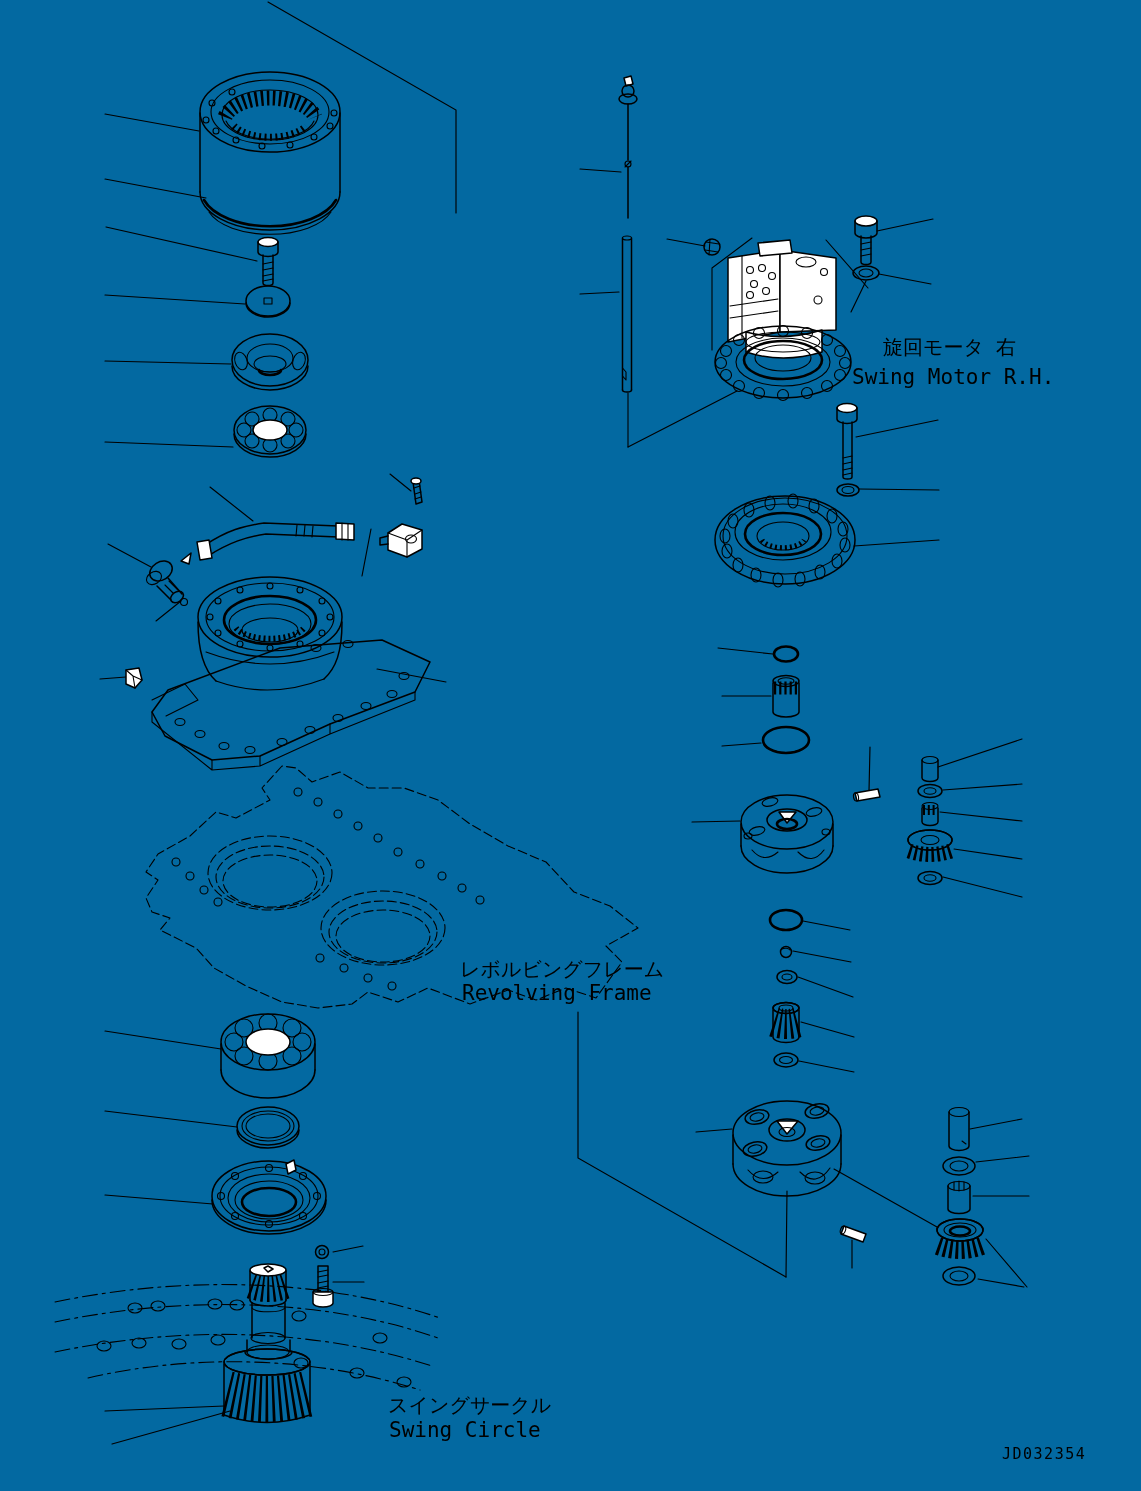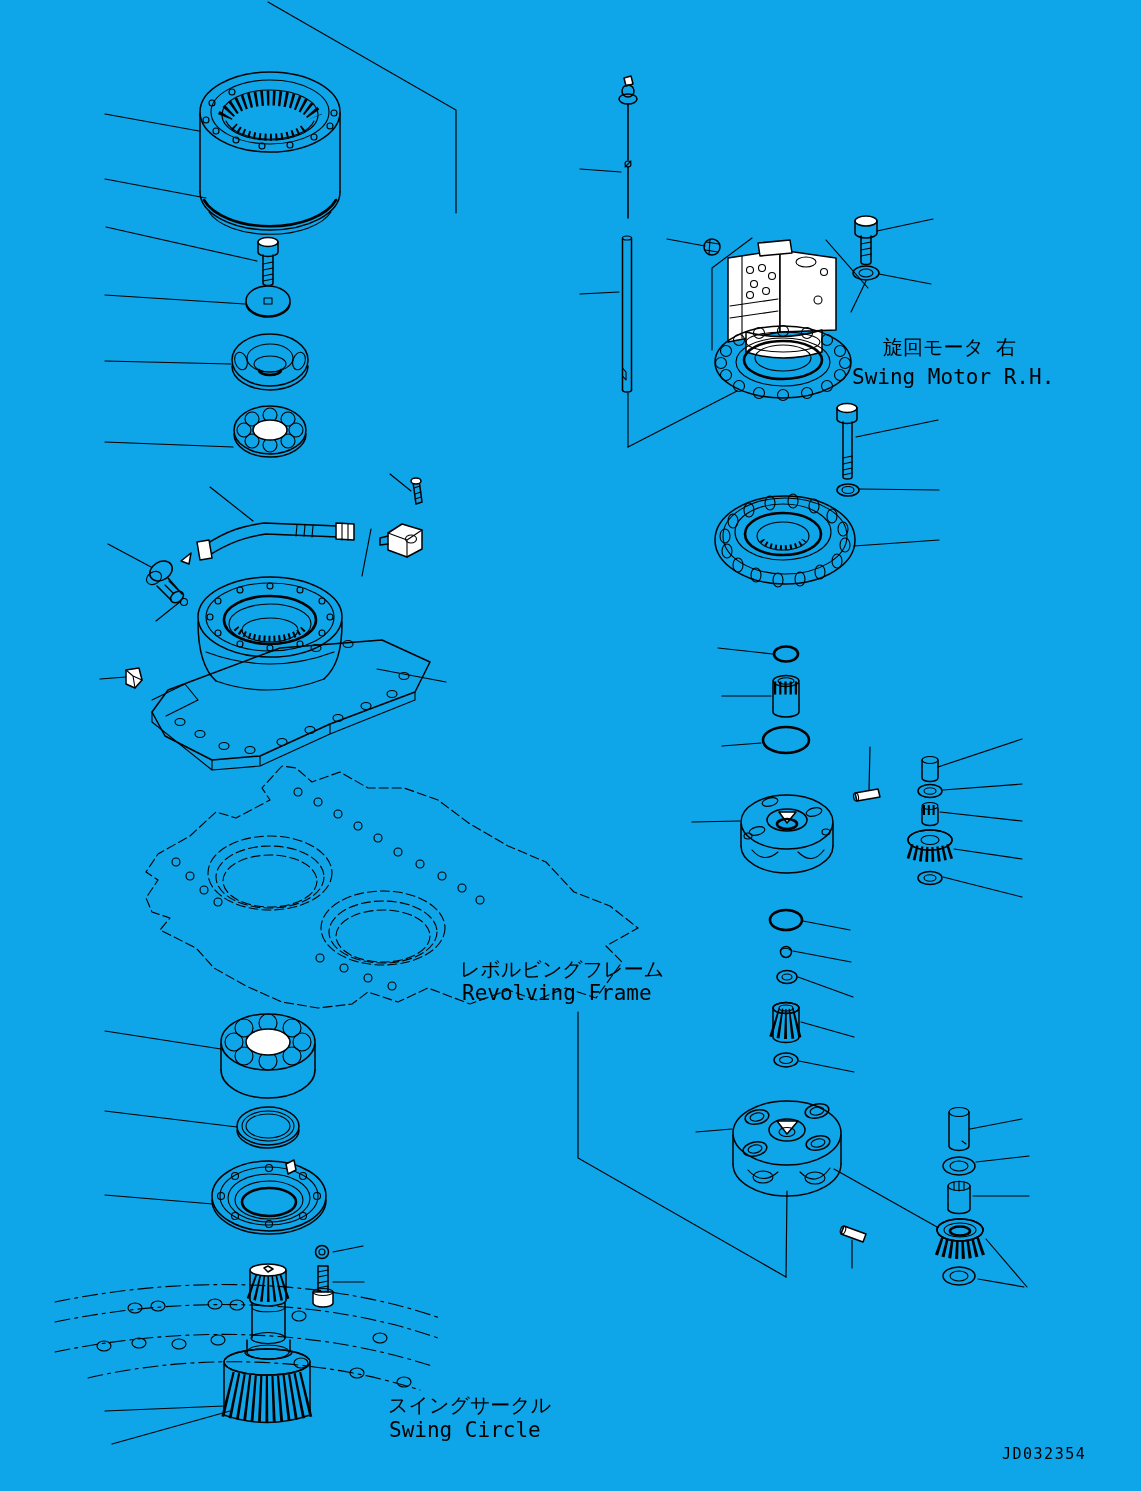--- a/index.html
+++ b/index.html
@@ -1,16 +1,16 @@
 <!DOCTYPE html>
 <html><head>
 <meta charset="utf-8">
 <style>
   html,body{margin:0;padding:0;background:#ffffff}
-  .stage{position:relative;width:1141px;height:1491px;background:#0ea5e9;overflow:hidden}
+  .stage{position:relative;width:1141px;height:1491px;background:#0369a1;overflow:hidden}
   svg{display:block}
   .s {fill:none;stroke:#000;stroke-width:1.5;stroke-linecap:round;stroke-linejoin:round}
   .t {fill:none;stroke:#000;stroke-width:1.1;stroke-linecap:round;stroke-linejoin:round}
   .h {fill:none;stroke:#000;stroke-width:2.6;stroke-linecap:round}
   .f {fill:#fff;stroke:#000;stroke-width:1.5;stroke-linejoin:round}
   .ld{fill:none;stroke:#000;stroke-width:1.15;stroke-linecap:round}
   .dash{stroke-dasharray:9 4}
   .dashdot{stroke-dasharray:15 5 3 5}
   .teeth{fill:none;stroke:#000;stroke-linecap:butt}
   .lbl{font-family:"DejaVu Sans Mono","Liberation Mono",monospace;fill:#000}

